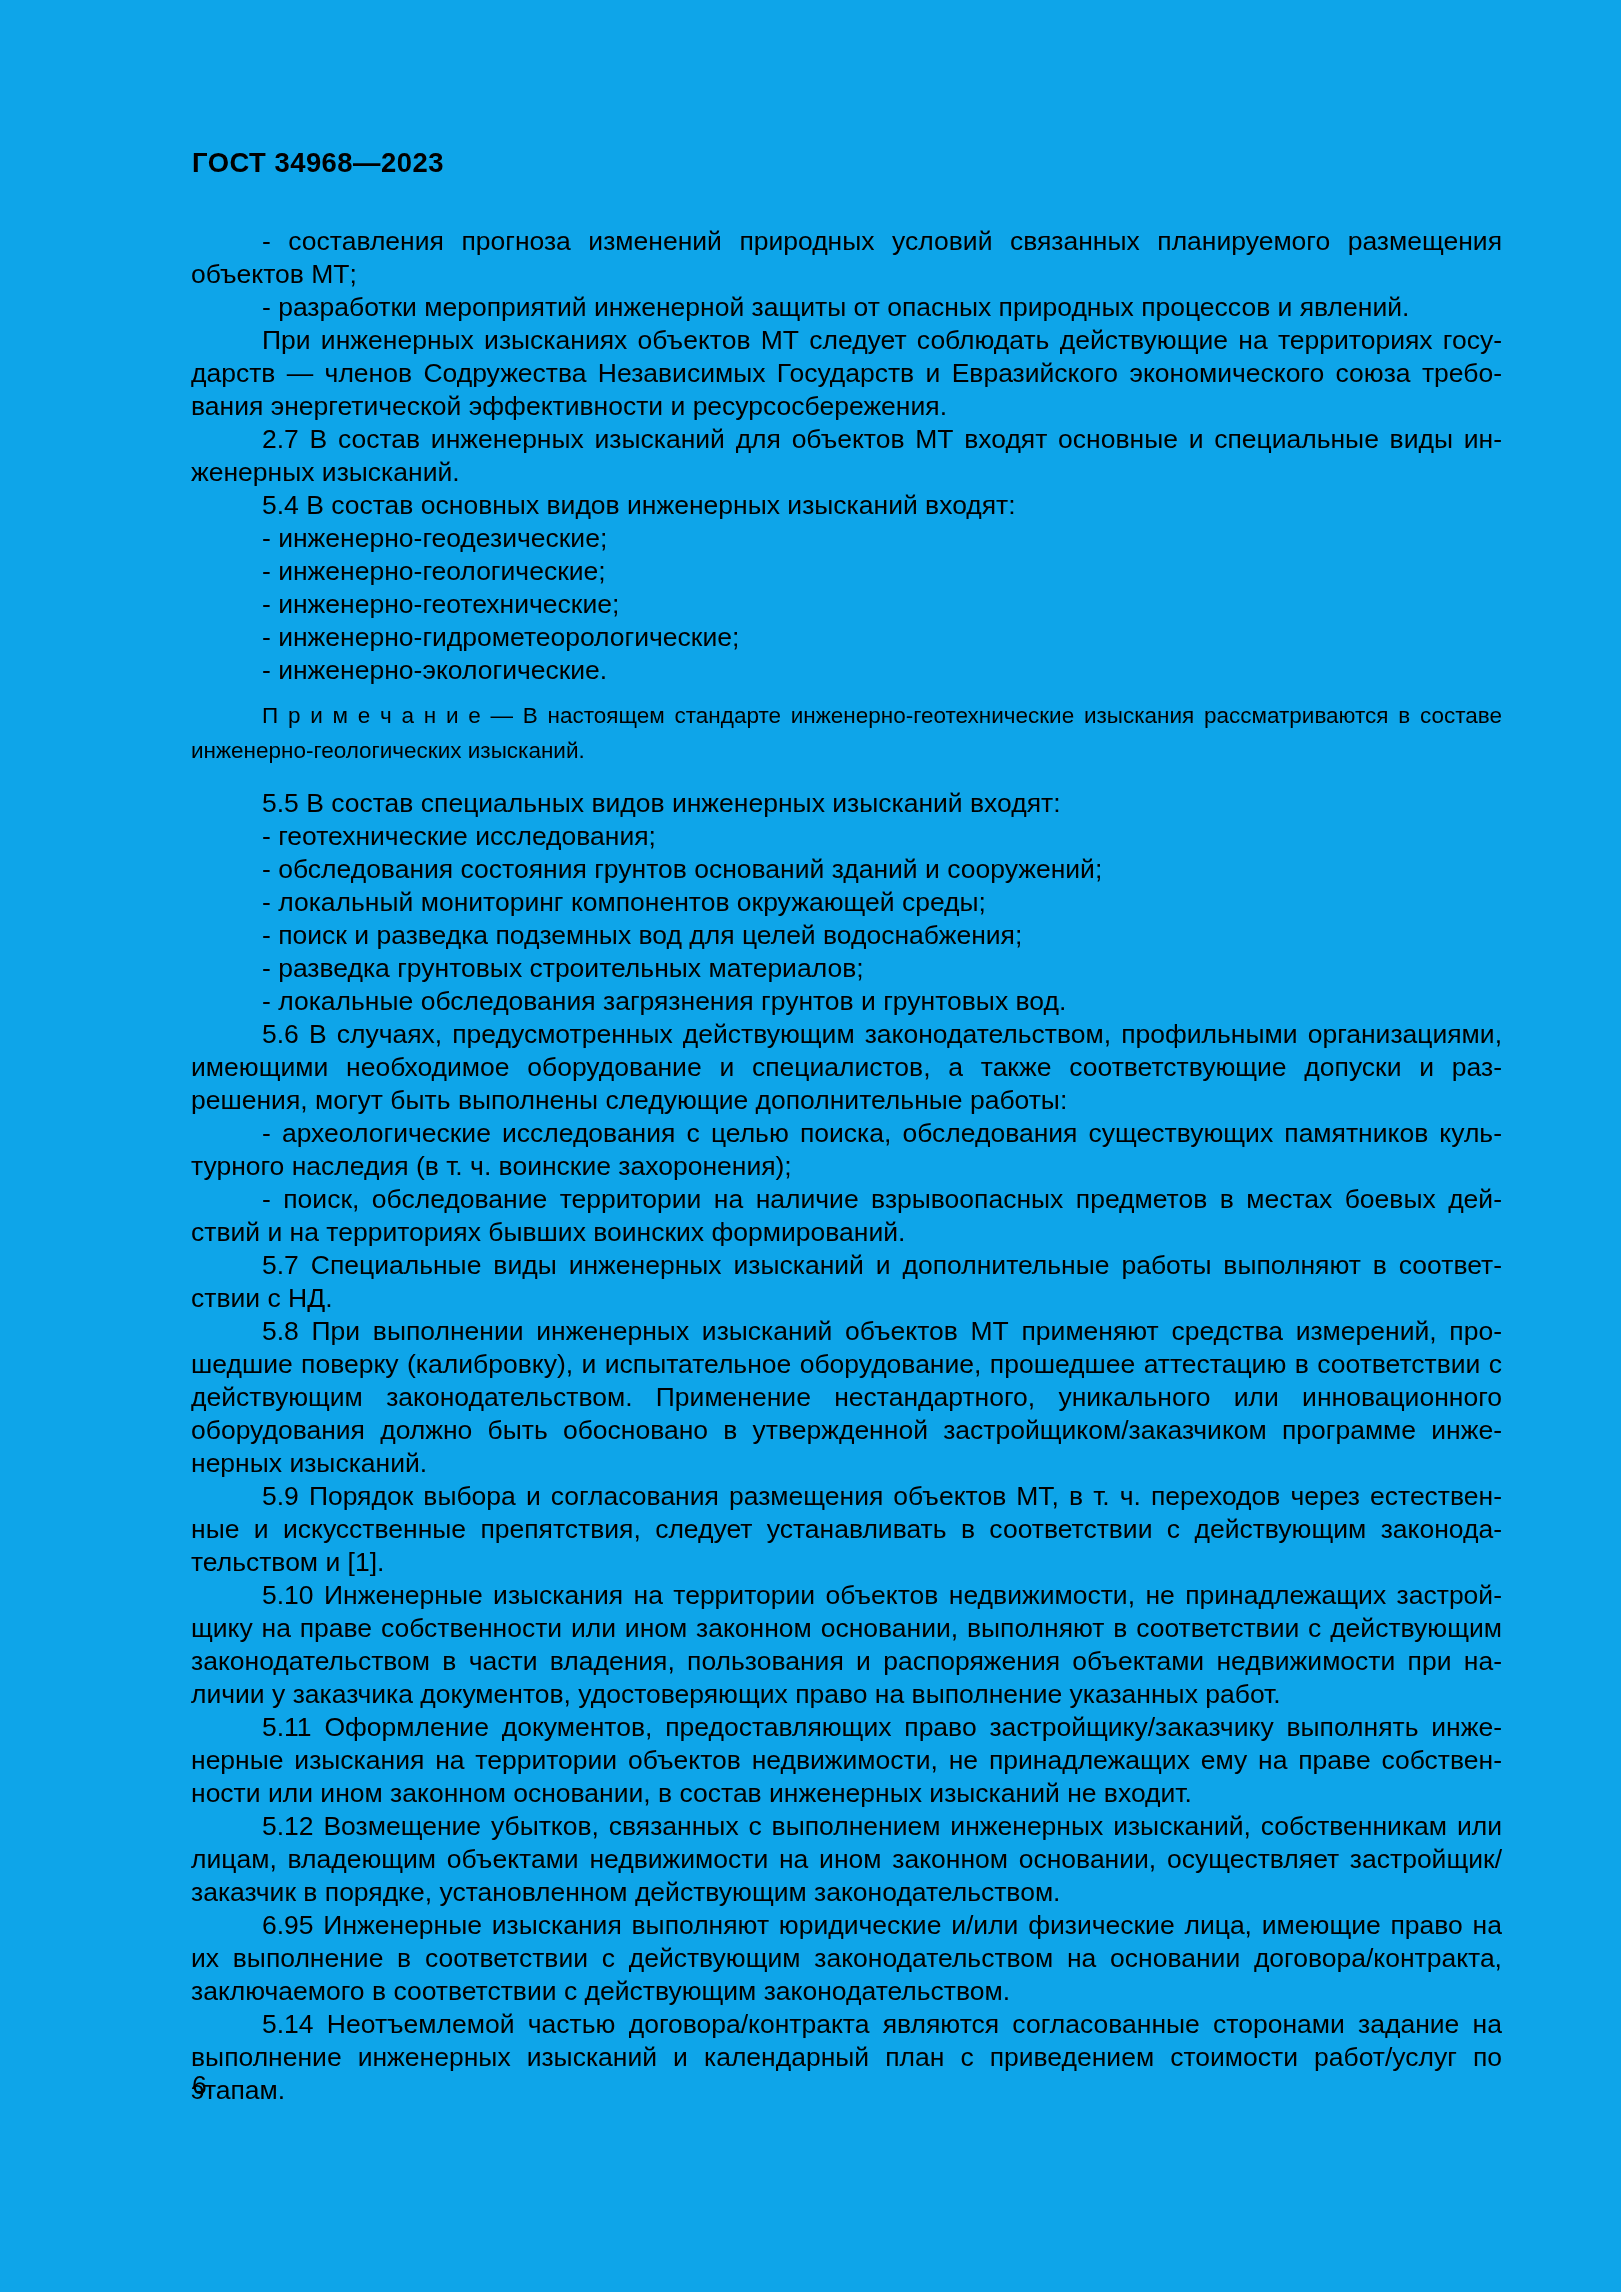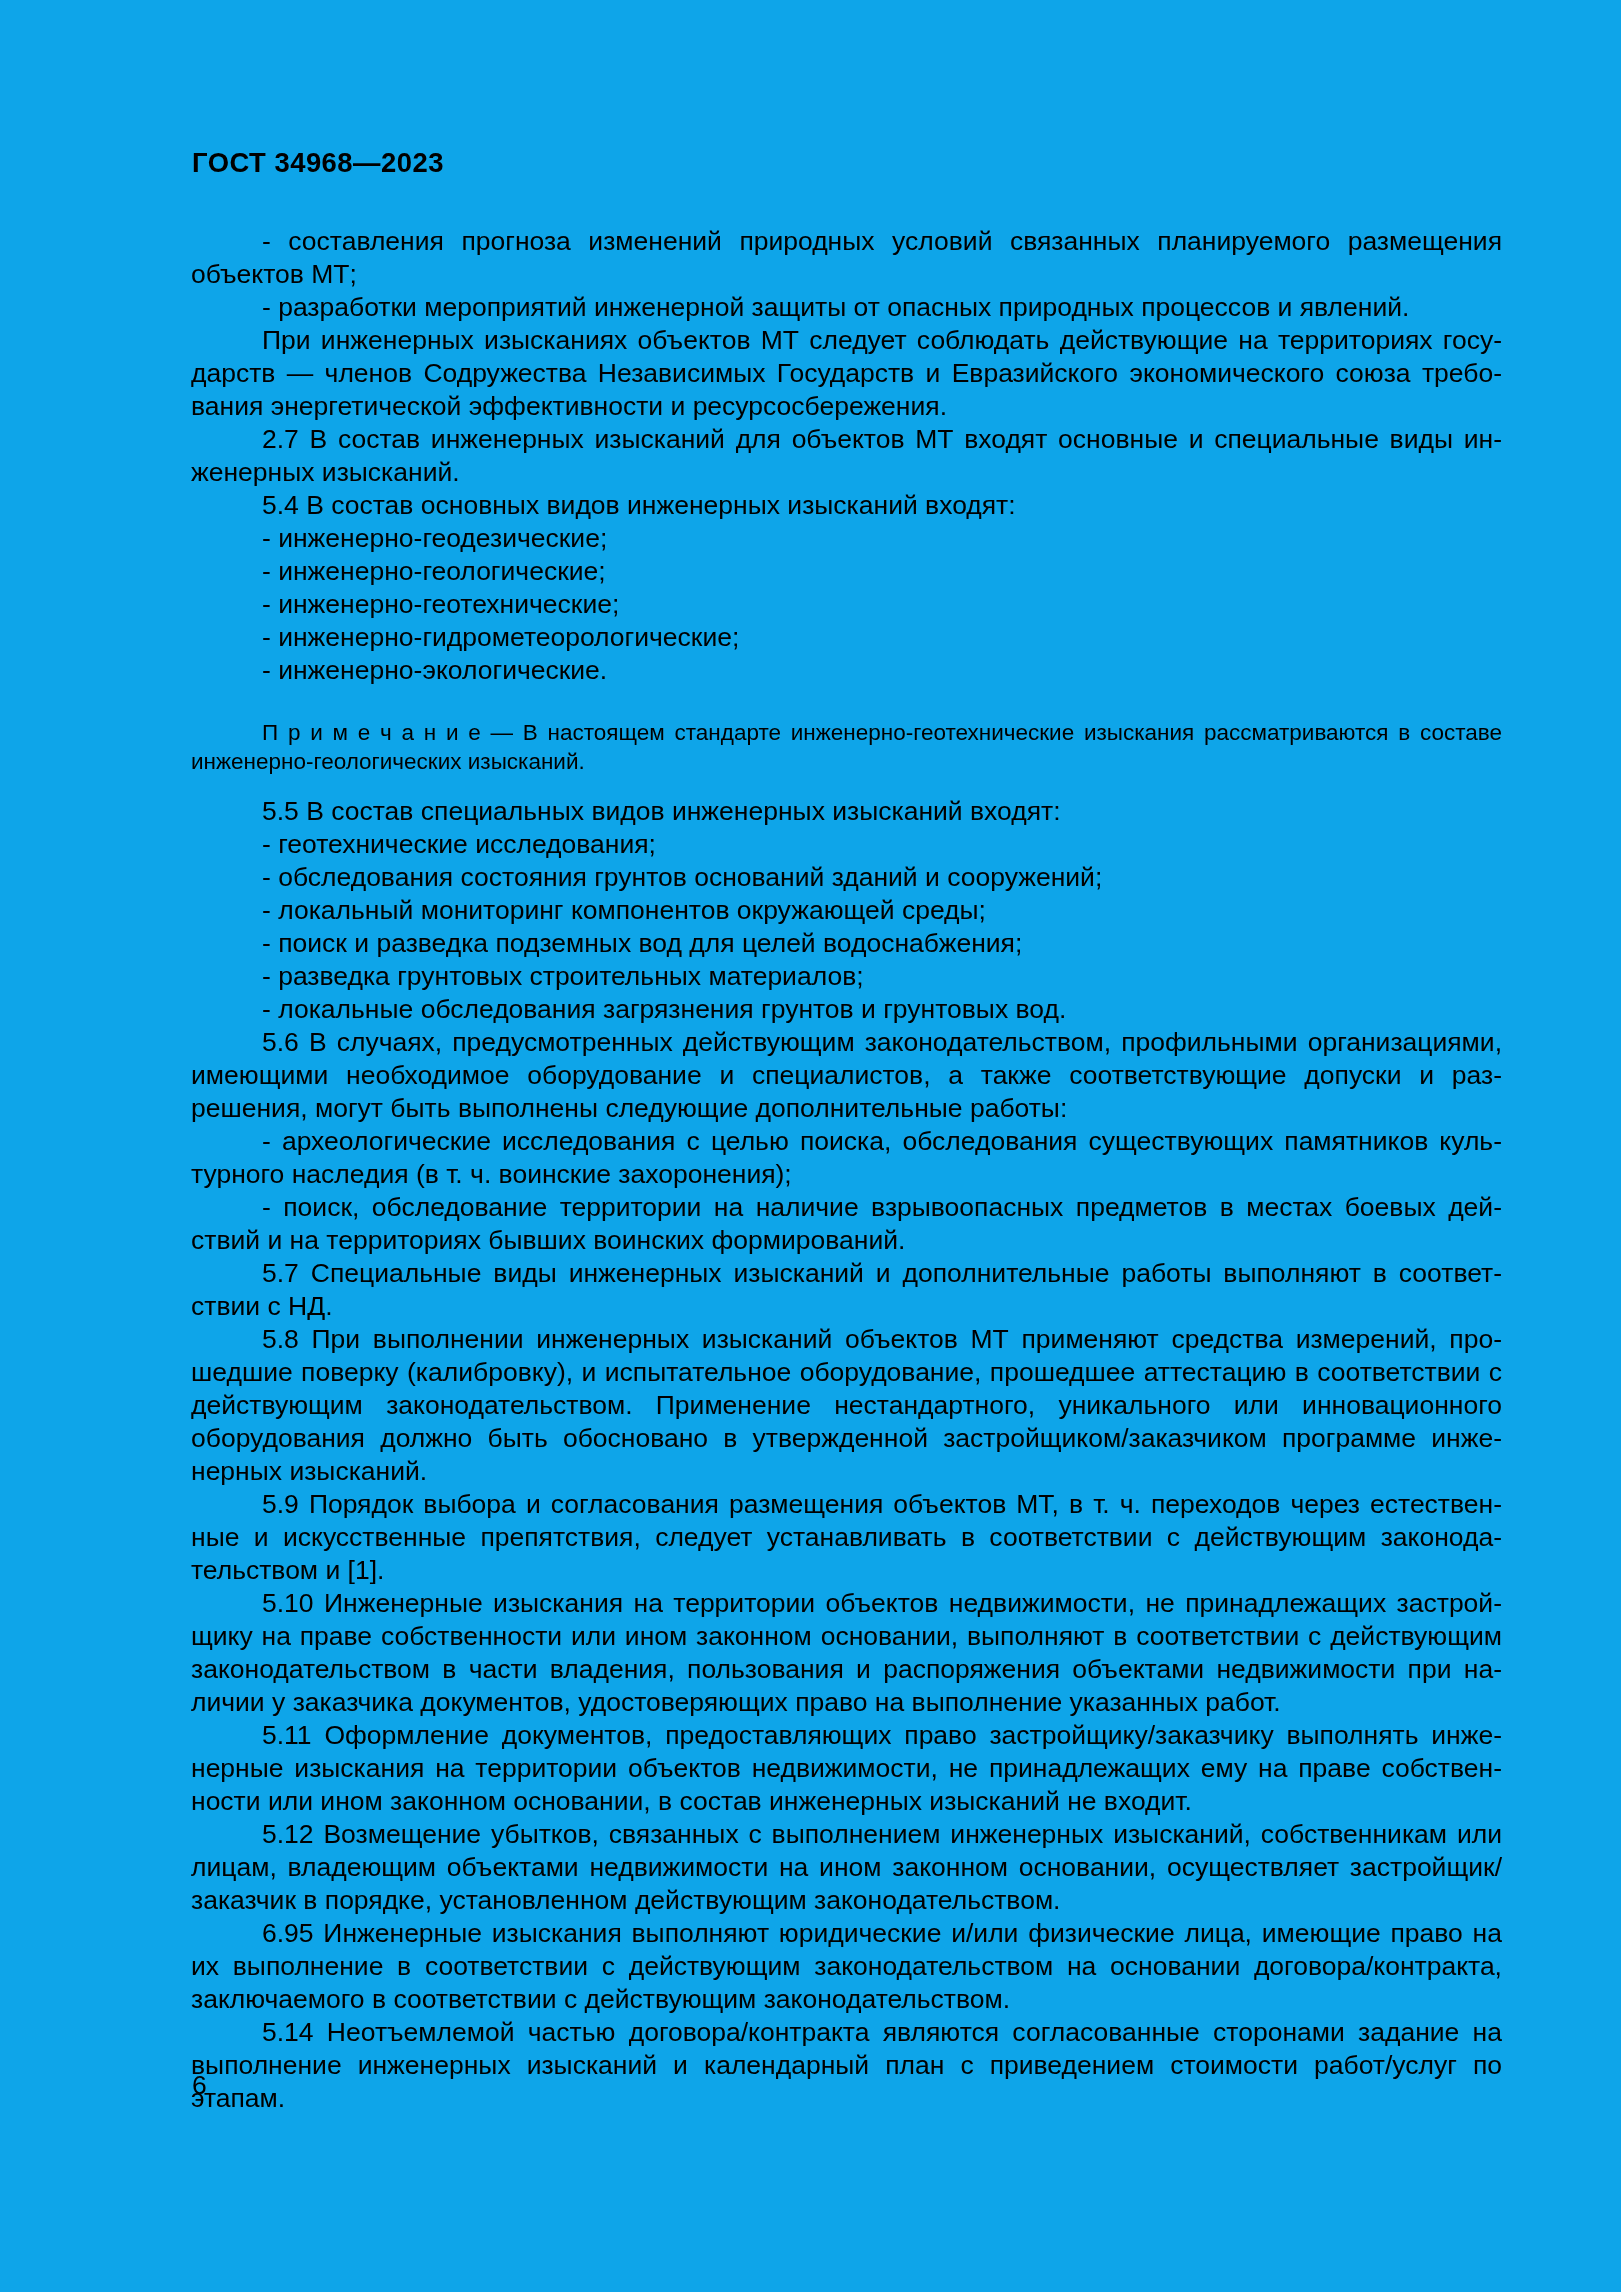--- a/index.html
+++ b/index.html
@@ -34,22 +34,22 @@
     line-height: 33px;
     text-align: justify;
   }
   .doc-body p {
     margin: 0;
     padding: 0;
     text-indent: 71px;
   }
   .doc-body p.note {
     font-size: 22.5px;
-    line-height: 29px;
-    margin-top: 31px;
+    line-height: 35px;
+    margin-top: 11px;
     margin-bottom: 18.6px;
   }
   .page-number {
     position: absolute;
     left: 192px;
     top: 2070px;
     font-size: 26.5px;
   }
 </style>
 </head>

